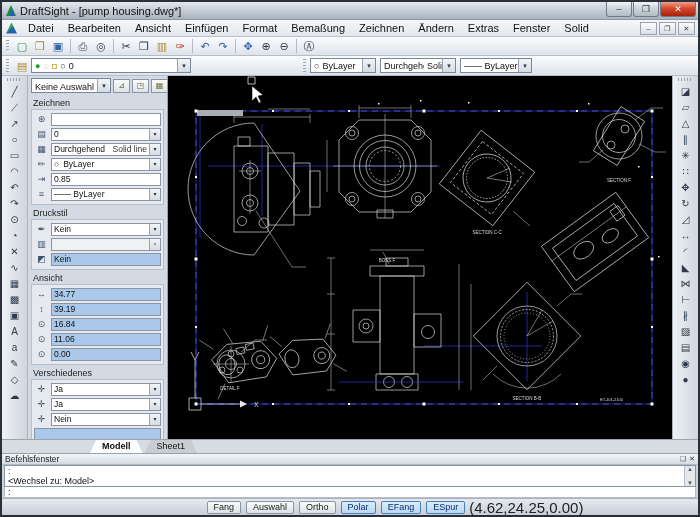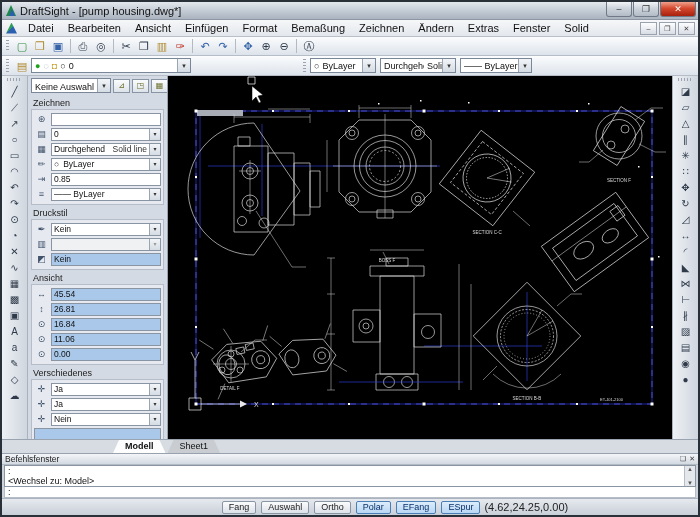--- a/index.html
+++ b/index.html
@@ -70,42 +70,42 @@
   .pctl { flex:1; display:flex; align-items:center; height:13px; background:#fff; border:1px solid #8a95a3; font-size:8.5px; color:#111; min-width:0; }
   .pctl .pval { padding:0 2px; flex:1; white-space:nowrap; overflow:hidden; }
   .pctl .pval2 { padding:0 2px; white-space:nowrap; overflow:hidden; color:#333; }
   .pctl .ddarrow { width:11px; font-size:6px; line-height:11px; }
   .pctl.blue { background:#a9c8ea; border-color:#8a95a3; }
   .pctl.dis { background:#f0f1f3; } .pctl.dis .ddarrow{ color:#999; }
   
   .canvas { flex:1; background:#000; position:relative; min-width:0; }
   .canvas svg { position:absolute; inset:0; width:100%; height:100%; }
   
-  .tabsrow { height:14px; background:#d7dce2; border-top:1px solid #9aa4b0; display:flex; align-items:flex-end; padding-left:111px; gap:2px; }
+  .tabsrow { height:14px; background:#d7dce2; border-top:1px solid #9aa4b0; display:flex; align-items:flex-end; padding-left:88px; gap:2px; }
   .tab { height:13px; font-size:9px; line-height:13px; padding:0 12px; color:#111; background:#d0d0c8;
     clip-path:polygon(6px 0,calc(100% - 6px) 0,100% 100%,0 100%); }
   .tab.on { background:#fdfdfd; font-weight:bold; }
   .tab.off { background:#c9cdd2; }
   
   .cmd-title { height:12px; background:linear-gradient(#f3f5f8,#d4dae2); border-top:1px solid #98a2ae; border-bottom:1px solid #b2bac4;
     display:flex; align-items:center; font-size:8.5px; color:#222; padding:0 3px;justify-content:flex-end; }
   .cmd-title .ticons { margin-left:auto; display:flex; gap:3px; font-size:7px; color:#444; }
   .cmd-hist { height:22px; background:#fff; border:1px solid #8a95a3; margin:0 2px; position:relative; overflow:hidden; }
   .cmd-line { font-size:9px; color:#111; padding:0 3px; line-height:10px; }
   .cmd-scroll { position:absolute; right:0; top:0; bottom:0; width:11px; background:#e4e7eb; border-left:1px solid #b6bdc7;
     display:flex; flex-direction:column; justify-content:space-between; align-items:center; font-size:6px; color:#555; }
   .cmd-input { height:11px; background:#fff; border:1px solid #b6bdc7; border-top:none; margin:0 2px; font-size:9px; line-height:10px; padding:0 3px; color:#111; }
   
   .statusbar { height:17px; background:linear-gradient(#e6eaef,#c9cfd8); border-top:1px solid #aab3bf;
     display:flex; align-items:center; justify-content:center; gap:5px; transform:translateX(0); }
   .statusbar .inner { display:flex; align-items:center; gap:1px; margin-left:90px;text-align:right; }
   .sbtn { height:13px; font-size:9px; line-height:11px; padding:0 6px; border:1px solid #8a95a3; border-radius:2px;
     background:linear-gradient(#fafbfc,#dde2e9); color:#222; }
   .sbtn.on { background:linear-gradient(#dcecfb,#b9d7f3); border-color:#4a7fb5; color:#08306b; }
-  .coords { font-size:11px; color:#222; margin-left:3px; }
+  .coords { font-size:15px; color:#222; margin-left:3px; }
 </style>
 </head>
 <body>
 
 <div class="window">
 
   <div class="titlebar">
     <div class="applogo"></div>
     <div class="title-text">DraftSight - [pump housing.dwg*]</div>
     <div class="winbtns">
@@ -327,27 +327,27 @@
           </div>
         </div>
       </div>
 
       <div class="section">
         <div class="section-label">Ansicht</div>
         <div class="section-box">
           <div class="prow">
             <span class="picon">↔</span>
             <div class="pctl blue">
-                <span class="pval">45.54</span>
+                <span class="pval">34.77</span>
               </div>
           </div>
           <div class="prow">
             <span class="picon">↕</span>
             <div class="pctl blue">
-                <span class="pval">26.81</span>
+                <span class="pval">39.19</span>
               </div>
           </div>
           <div class="prow">
             <span class="picon">⊙</span>
             <div class="pctl blue">
                 <span class="pval">16.84</span>
               </div>
           </div>
           <div class="prow">
             <span class="picon">⊙</span>

